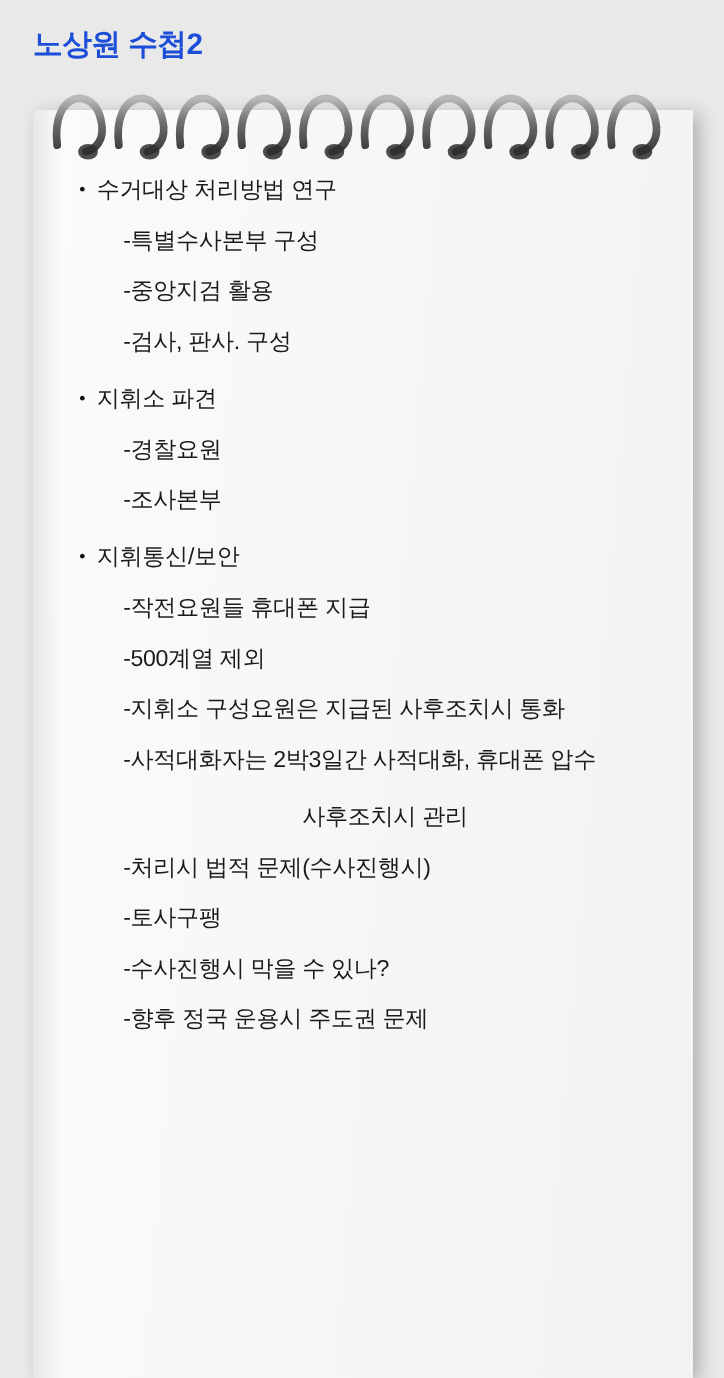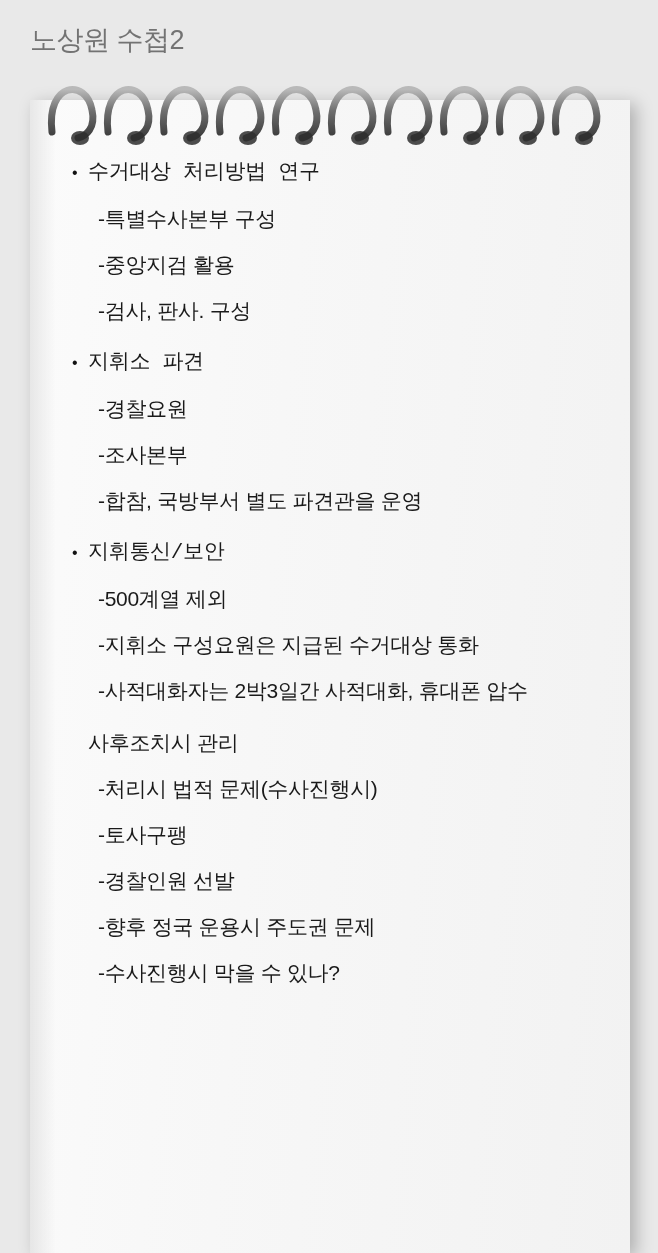--- a/index.html
+++ b/index.html
@@ -14,22 +14,22 @@
     overflow: hidden;
     position: relative;
   }
 
   
   .page-title {
     position: absolute;
     top: 22px;
     left: 30px;
     font-size: 27px;
-    font-weight: normal;
-    color: #737373;
+    font-weight: bold;
+    color: #1d4ed8;
     letter-spacing: -0.5px;
   }
 
   
   .notepad {
     position: absolute;
     left: 30px;
     top: 100px;
     width: 600px;
     height: 1153px;
@@ -80,31 +80,31 @@
   }
   .bullet-dot {
     width: 16px;
     flex: 0 0 16px;
     font-size: 16px;
     line-height: 26px;
     color: #111;
   }
   .heading-text {
     line-height: 26px;
-    font-family: Liberation Mono, monospace;
   }
   .plain-heading {
     margin-left: 34px;
     margin-bottom: 20px;
     font-size: 21px;
     line-height: 26px;
     letter-spacing: -0.3px;
+    text-align: center;
   }
   .sub-line {
-    margin-left: 44px;
+    margin-left: 58px;
     margin-bottom: 20px;
     font-size: 21px;
     line-height: 26px;
     letter-spacing: -0.3px;
     white-space: nowrap;
   }
 </style>
 </head>
 <body>
 
@@ -121,38 +121,37 @@
         <div class="sub-line">-중앙지검 활용</div>
         <div class="sub-line">-검사, 판사. 구성</div>
       </div>
       <div class="block">
         <div class="bullet-line">
           <span class="bullet-dot">•</span>
           <span class="heading-text">지휘소 파견</span>
         </div>
         <div class="sub-line">-경찰요원</div>
         <div class="sub-line">-조사본부</div>
-        <div class="sub-line">-합참, 국방부서 별도 파견관을 운영</div>
       </div>
       <div class="block">
         <div class="bullet-line">
           <span class="bullet-dot">•</span>
           <span class="heading-text">지휘통신/보안</span>
         </div>
+        <div class="sub-line">-작전요원들 휴대폰 지급</div>
         <div class="sub-line">-500계열 제외</div>
-        <div class="sub-line">-지휘소 구성요원은 지급된 수거대상 통화</div>
+        <div class="sub-line">-지휘소 구성요원은 지급된 사후조치시 통화</div>
         <div class="sub-line">-사적대화자는 2박3일간 사적대화, 휴대폰 압수</div>
       </div>
       <div class="block">
         <div class="plain-heading">사후조치시 관리</div>
         <div class="sub-line">-처리시 법적 문제(수사진행시)</div>
         <div class="sub-line">-토사구팽</div>
-        <div class="sub-line">-경찰인원 선발</div>
+        <div class="sub-line">-수사진행시 막을 수 있나?</div>
         <div class="sub-line">-향후 정국 운용시 주도권 문제</div>
-        <div class="sub-line">-수사진행시 막을 수 있나?</div>
       </div>
     </div>
 </div>
 
 <svg class="spiral" viewBox="0 0 600 80" xmlns="http://www.w3.org/2000/svg">
   <defs>
     <linearGradient id="wire" x1="0" y1="0" x2="0" y2="1">
       <stop offset="0%" stop-color="#b9b9b9"></stop>
       <stop offset="45%" stop-color="#6e6e6e"></stop>
       <stop offset="100%" stop-color="#3a3a3a"></stop>

